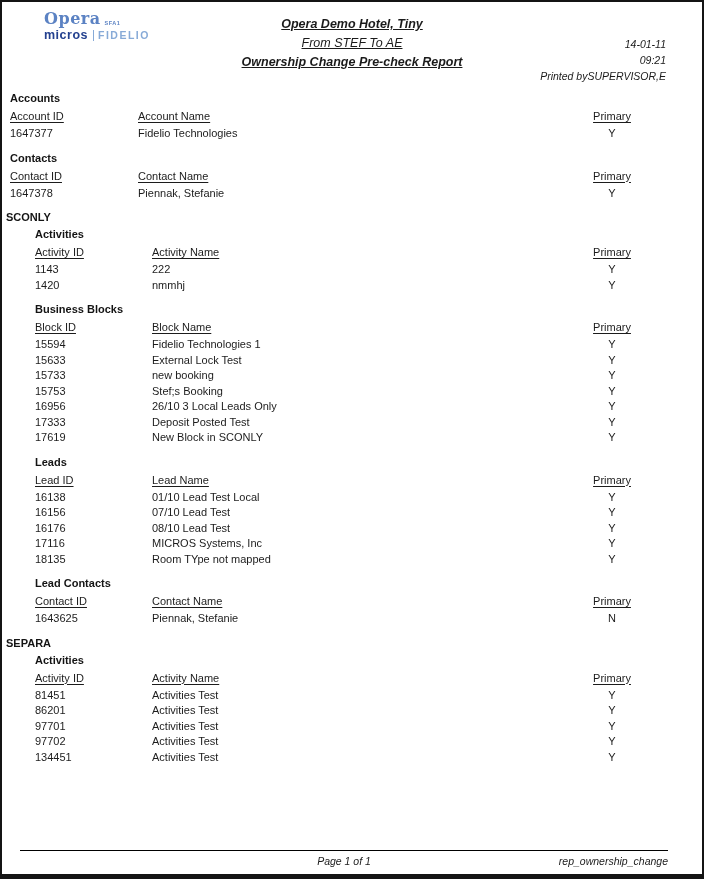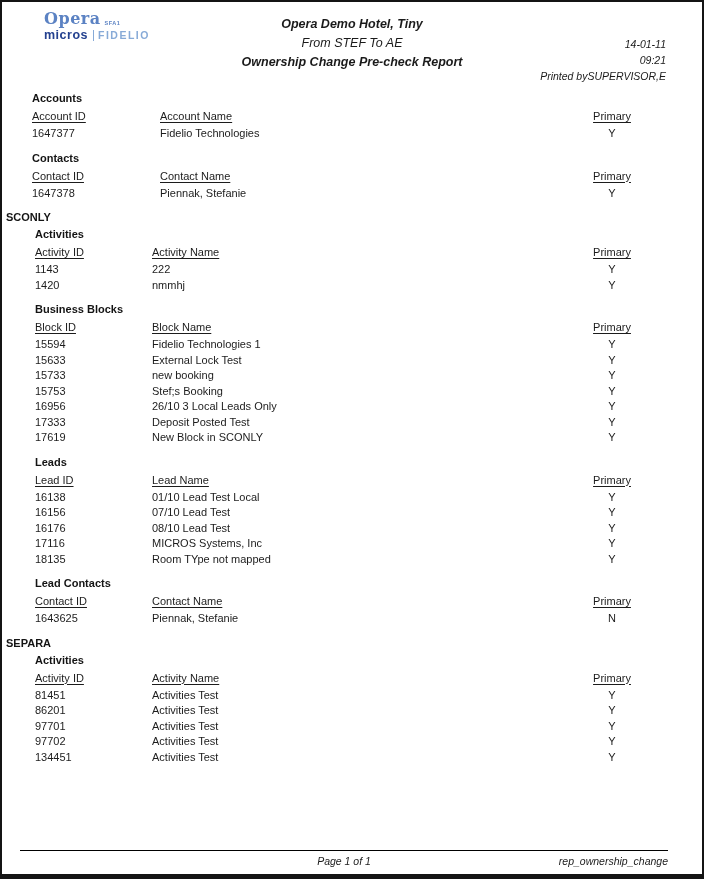--- a/index.html
+++ b/index.html
@@ -4,42 +4,42 @@
 <style>
   * { margin:0; padding:0; box-sizing:border-box; }
   html,body { background:#e8e8e8; }
   body { width:704px; height:879px; font-family:"Liberation Sans",sans-serif; color:var(--text,#1a1a1a); }
   .frame {
     width:704px; height:879px; background:#fff; position:relative; overflow:hidden;
     border:2px solid #141414; border-bottom:5px solid #141414;
   }
 
   
-  .header { position:relative; height:88px; }
+  .header { position:relative; height:88px;text-decoration:underline; }
   .logo { position:absolute; left:26px; top:9px; line-height:1; }
   .logo-top { display:flex; align-items:flex-end; padding-left:16px; }
   .opera-word { font-family:"DejaVu Serif",serif; font-weight:bold; font-size:16px; color:var(--opera-blue); letter-spacing:0.5px; }
   .edition { font-size:5.5px; font-weight:bold; color:var(--opera-blue); margin-left:4px; margin-bottom:1px; letter-spacing:0.5px; }
   .logo-bottom { display:flex; align-items:center; margin-top:2px; }
   .micros-word { font-size:12.5px; font-weight:bold; color:var(--micros-blue); letter-spacing:0.5px;padding-left:16px; }
   .logo-divider { width:1px; height:11px; background:var(--fidelio-blue); margin:0 4px 0 5px; }
   .fidelio-word { font-size:10.5px; font-weight:bold; color:var(--fidelio-blue); letter-spacing:1.5px; }
 
   .titles { text-align:center; padding-top:13px; font-style:italic; }
   .title-line { font-size:12.5px; line-height:19px; }
   .title-bold { font-weight:bold; }
 
   .meta { position:absolute; right:36px; top:35px; text-align:right; font-style:italic; font-size:10.5px;margin-left:48px; }
   .meta-line { line-height:15.5px; }
   .printed-row { display:flex; justify-content:flex-end; line-height:16.5px; }
 
   
   .content { padding-top:2px; }
   .tbl { padding-right:60px; margin-bottom:10px; }
-  .tbl.lvl0 { padding-left:30px; --idw:128px; }
+  .tbl.lvl0 { padding-left:8px; --idw:128px; }
   .tbl.lvl1 { padding-left:33px; --idw:117px; }
   .tbl-title { font-weight:bold; font-size:11px; line-height:13px; margin-bottom:4px; color:#141414; }
   .group { margin-top:4px; }
   .group-title { font-weight:bold; font-size:11px; line-height:13px; padding-left:4px; margin-bottom:4px; color:#141414; }
   .row { display:grid; grid-template-columns:var(--idw) 1fr 60px; font-size:11px; line-height:15.5px; color:#1c1c1c; }
   .row.thead { height:17px; line-height:13px; padding-top:1px; }
   .hdr { text-decoration:underline; text-underline-offset:2px; }
   .c-id { text-align:left; }
   .c-name { text-align:left; }
   .c-pri { text-align:center; }

